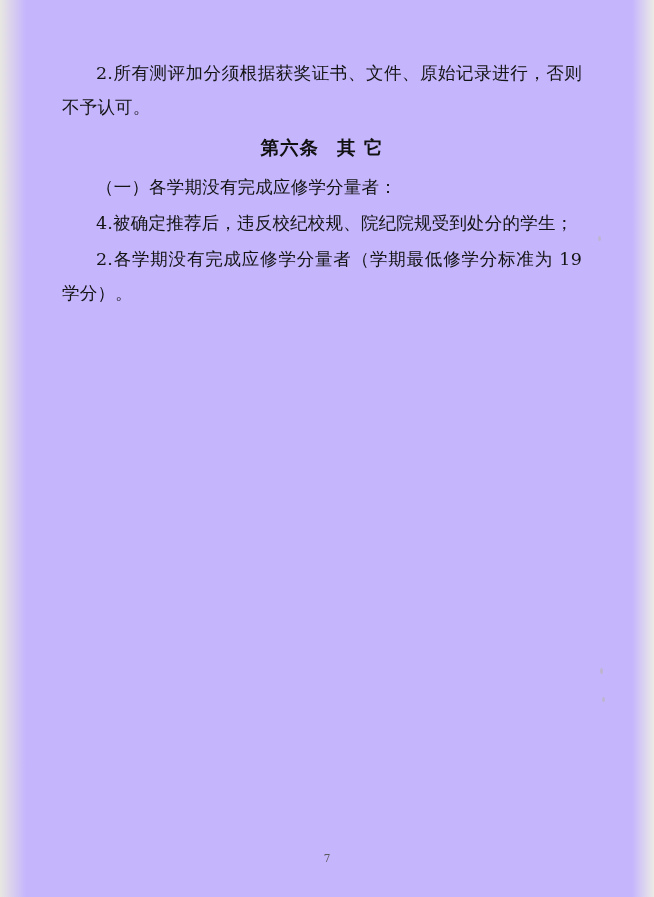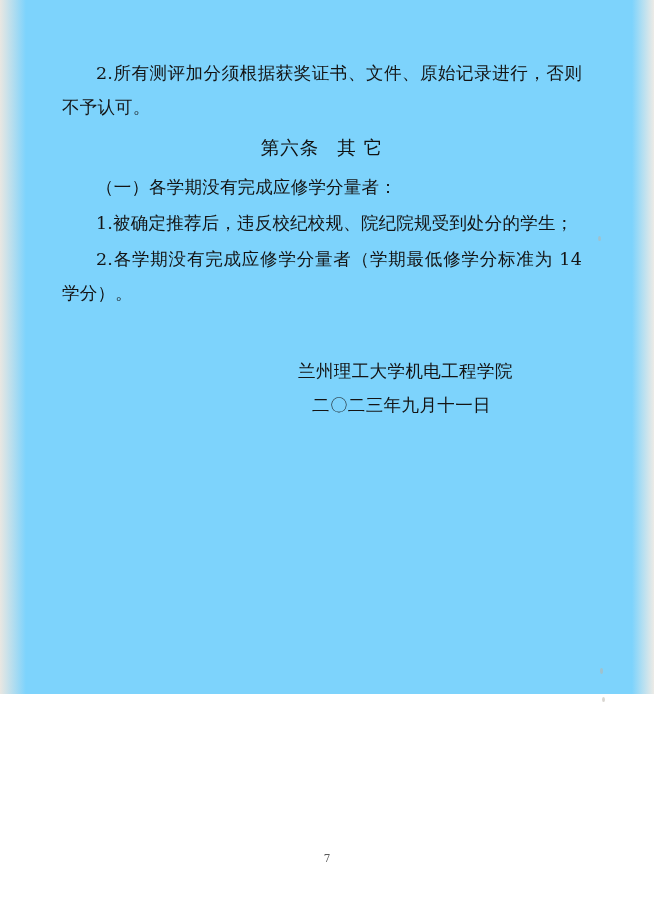--- a/index.html
+++ b/index.html
@@ -10,22 +10,22 @@
     width: 654px;
     height: 897px;
     background: #ffffff;
     font-family: "DejaVu Serif", "Liberation Serif", serif;
     color: #1a1a1a;
     overflow: hidden;
   }
   #page {
     position: relative;
     width: 654px;
-    height: 694px;
-    background: #7dd3fc;
+    height: 897px;
+    background: #c4b5fd;
     box-sizing: border-box;
   }
   
   #page::before {
     content: "";
     position: absolute;
     left: 0; top: 0; bottom: 0;
     width: 26px;
     background: linear-gradient(to right, #e9e7e2 0%, rgba(253,253,251,0) 100%);
     pointer-events: none;
@@ -55,21 +55,21 @@
   }
   .indent {
     text-indent: 34px;
   }
   .heading {
     font-size: 18.5px;
     line-height: 36px;
     text-align: center;
     margin: 6px 0 4px 0;
     letter-spacing: 1px;
-    font-weight: 400;
+    font-weight: 700;
     color: #111;
   }
   .heading .gap {
     display: inline-block;
     width: 18px;
   }
   .sign-block {
     margin-top: 44px;
     padding-left: 236px;
   }
@@ -108,29 +108,25 @@
   <div class="content">
 
     <p class="para indent">2.所有测评加分须根据获奖证书、文件、原始记录进行，否则不予认可。</p>
 
     <div class="heading">
       <span>第六条</span><span class="gap"></span><span>其  它</span>
     </div>
 
     <p class="para indent">（一）各学期没有完成应修学分量者：</p>
 
-    <p class="para indent">1.被确定推荐后，违反校纪校规、院纪院规受到处分的学生；</p>
+    <p class="para indent">4.被确定推荐后，违反校纪校规、院纪院规受到处分的学生；</p>
 
-    <p class="para indent">2.各学期没有完成应修学分量者（学期最低修学分标准为 14 学分）。</p>
+    <p class="para indent">2.各学期没有完成应修学分量者（学期最低修学分标准为 19 学分）。</p>
 
 
-    <div class="sign-block">
-      <div class="sign-line">兰州理工大学机电工程学院</div>
-      <div class="sign-line date">二〇二三年九月十一日</div>
-    </div>
 
   </div>
 
   <div class="page-number">7</div>
 
   <span class="speck" style="left:598px; top:236px; width:3px; height:5px;"></span>
   <span class="speck" style="left:600px; top:668px; width:3px; height:6px;"></span>
   <span class="speck" style="left:602px; top:697px; width:3px; height:5px;"></span>
 
 </div>

